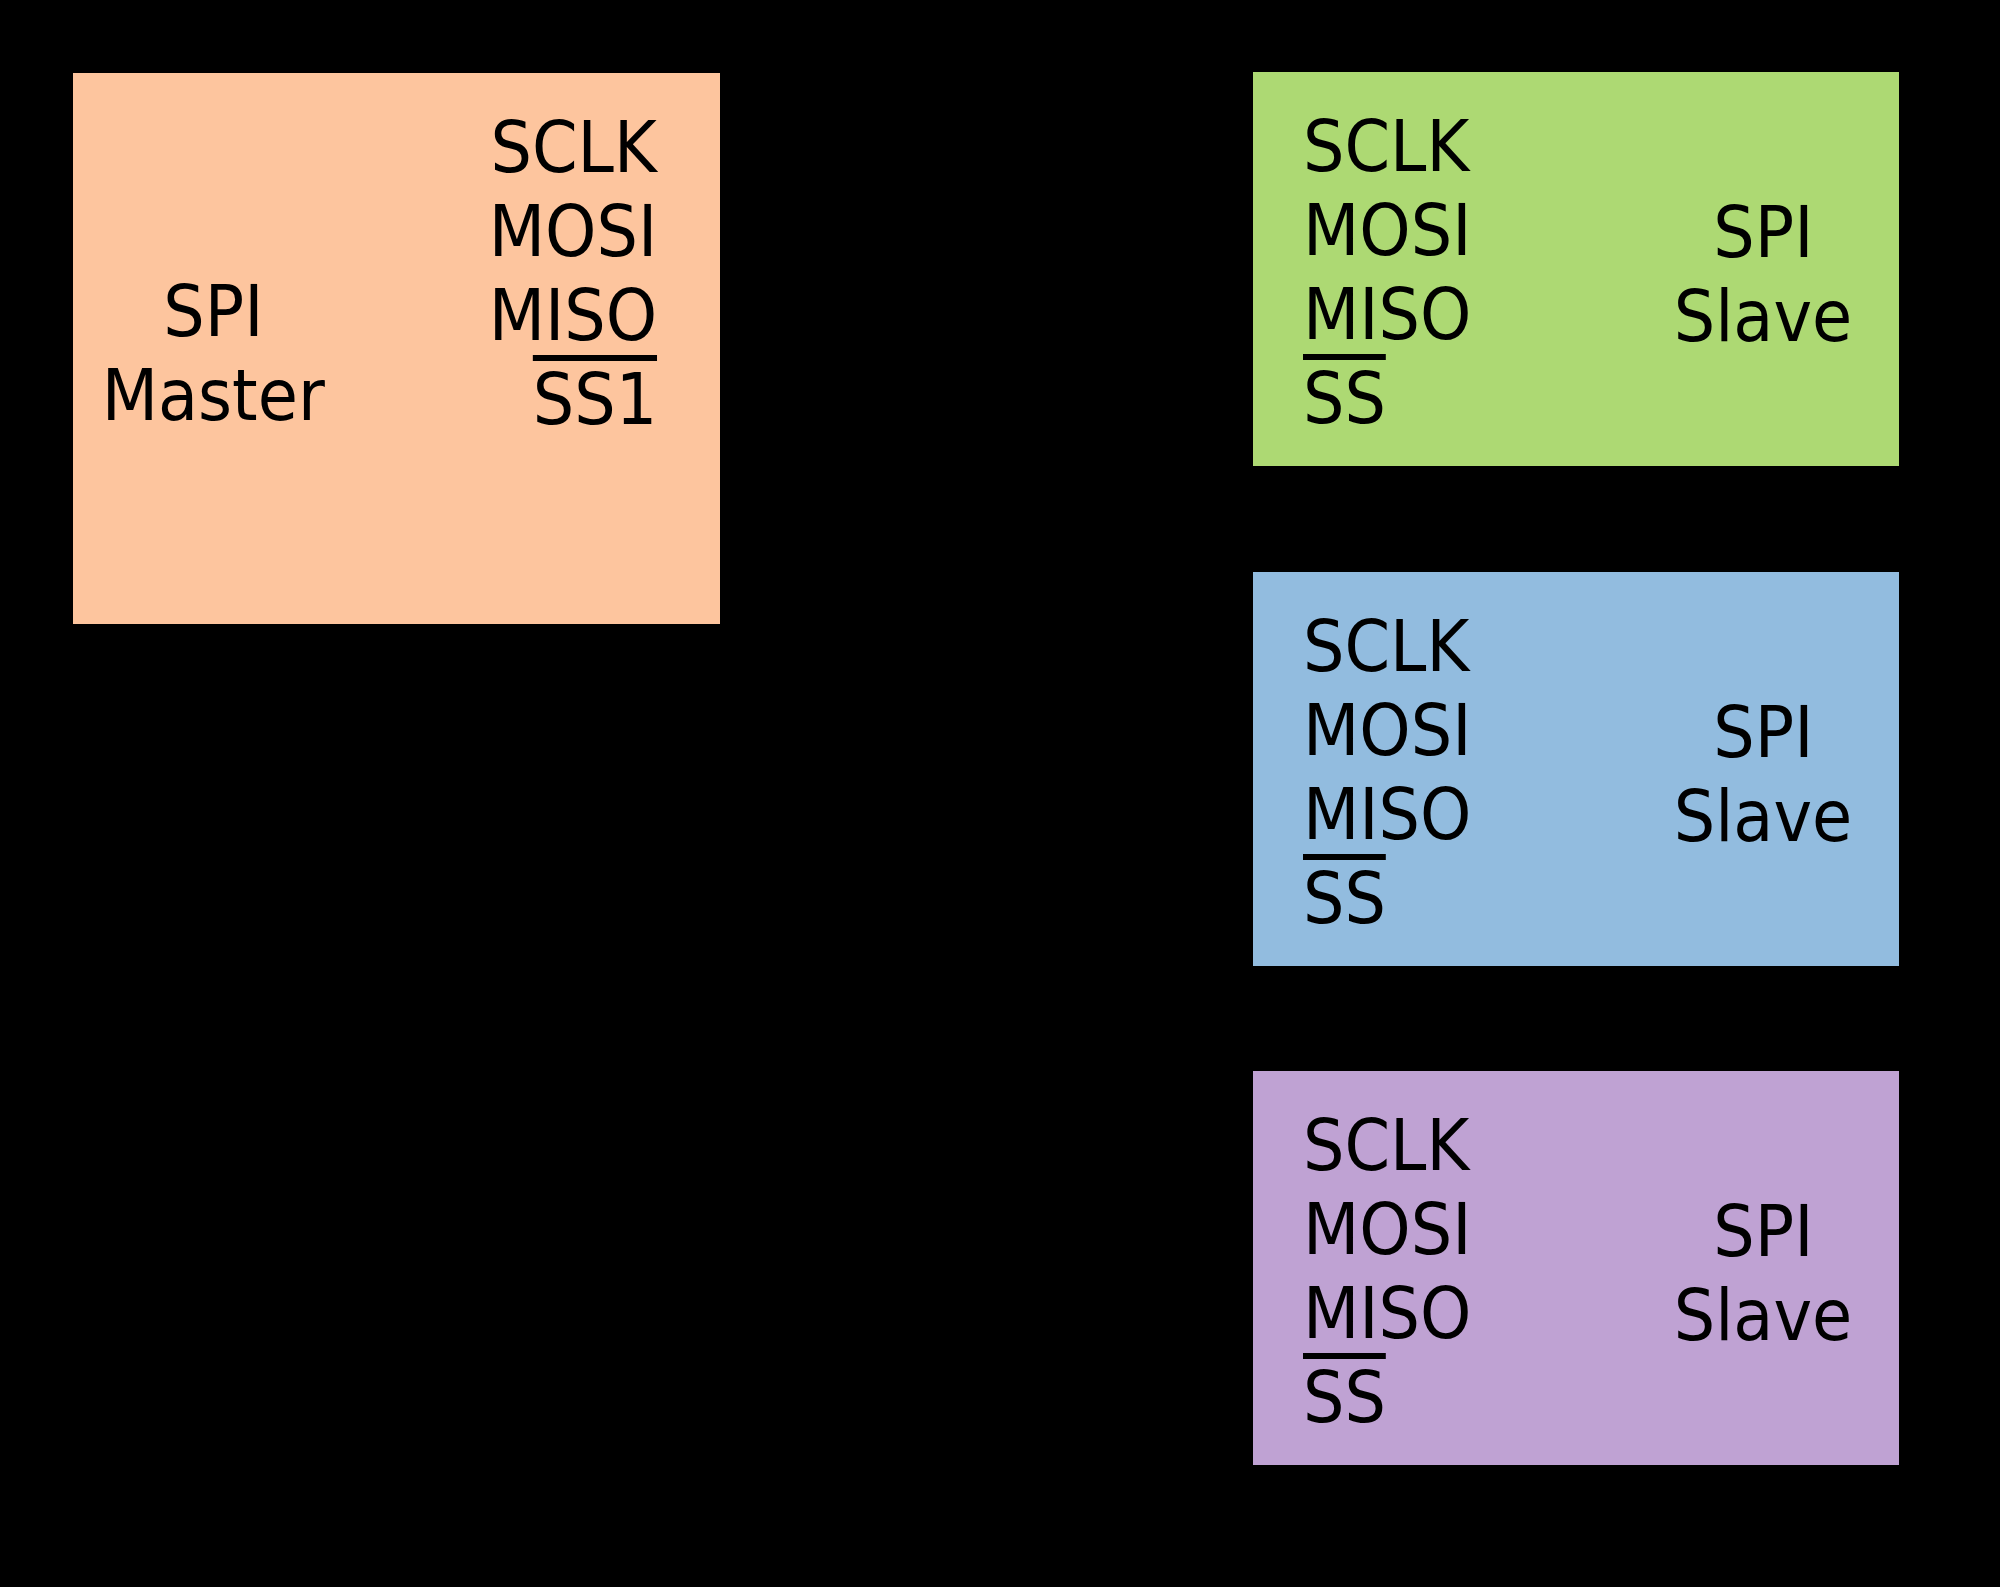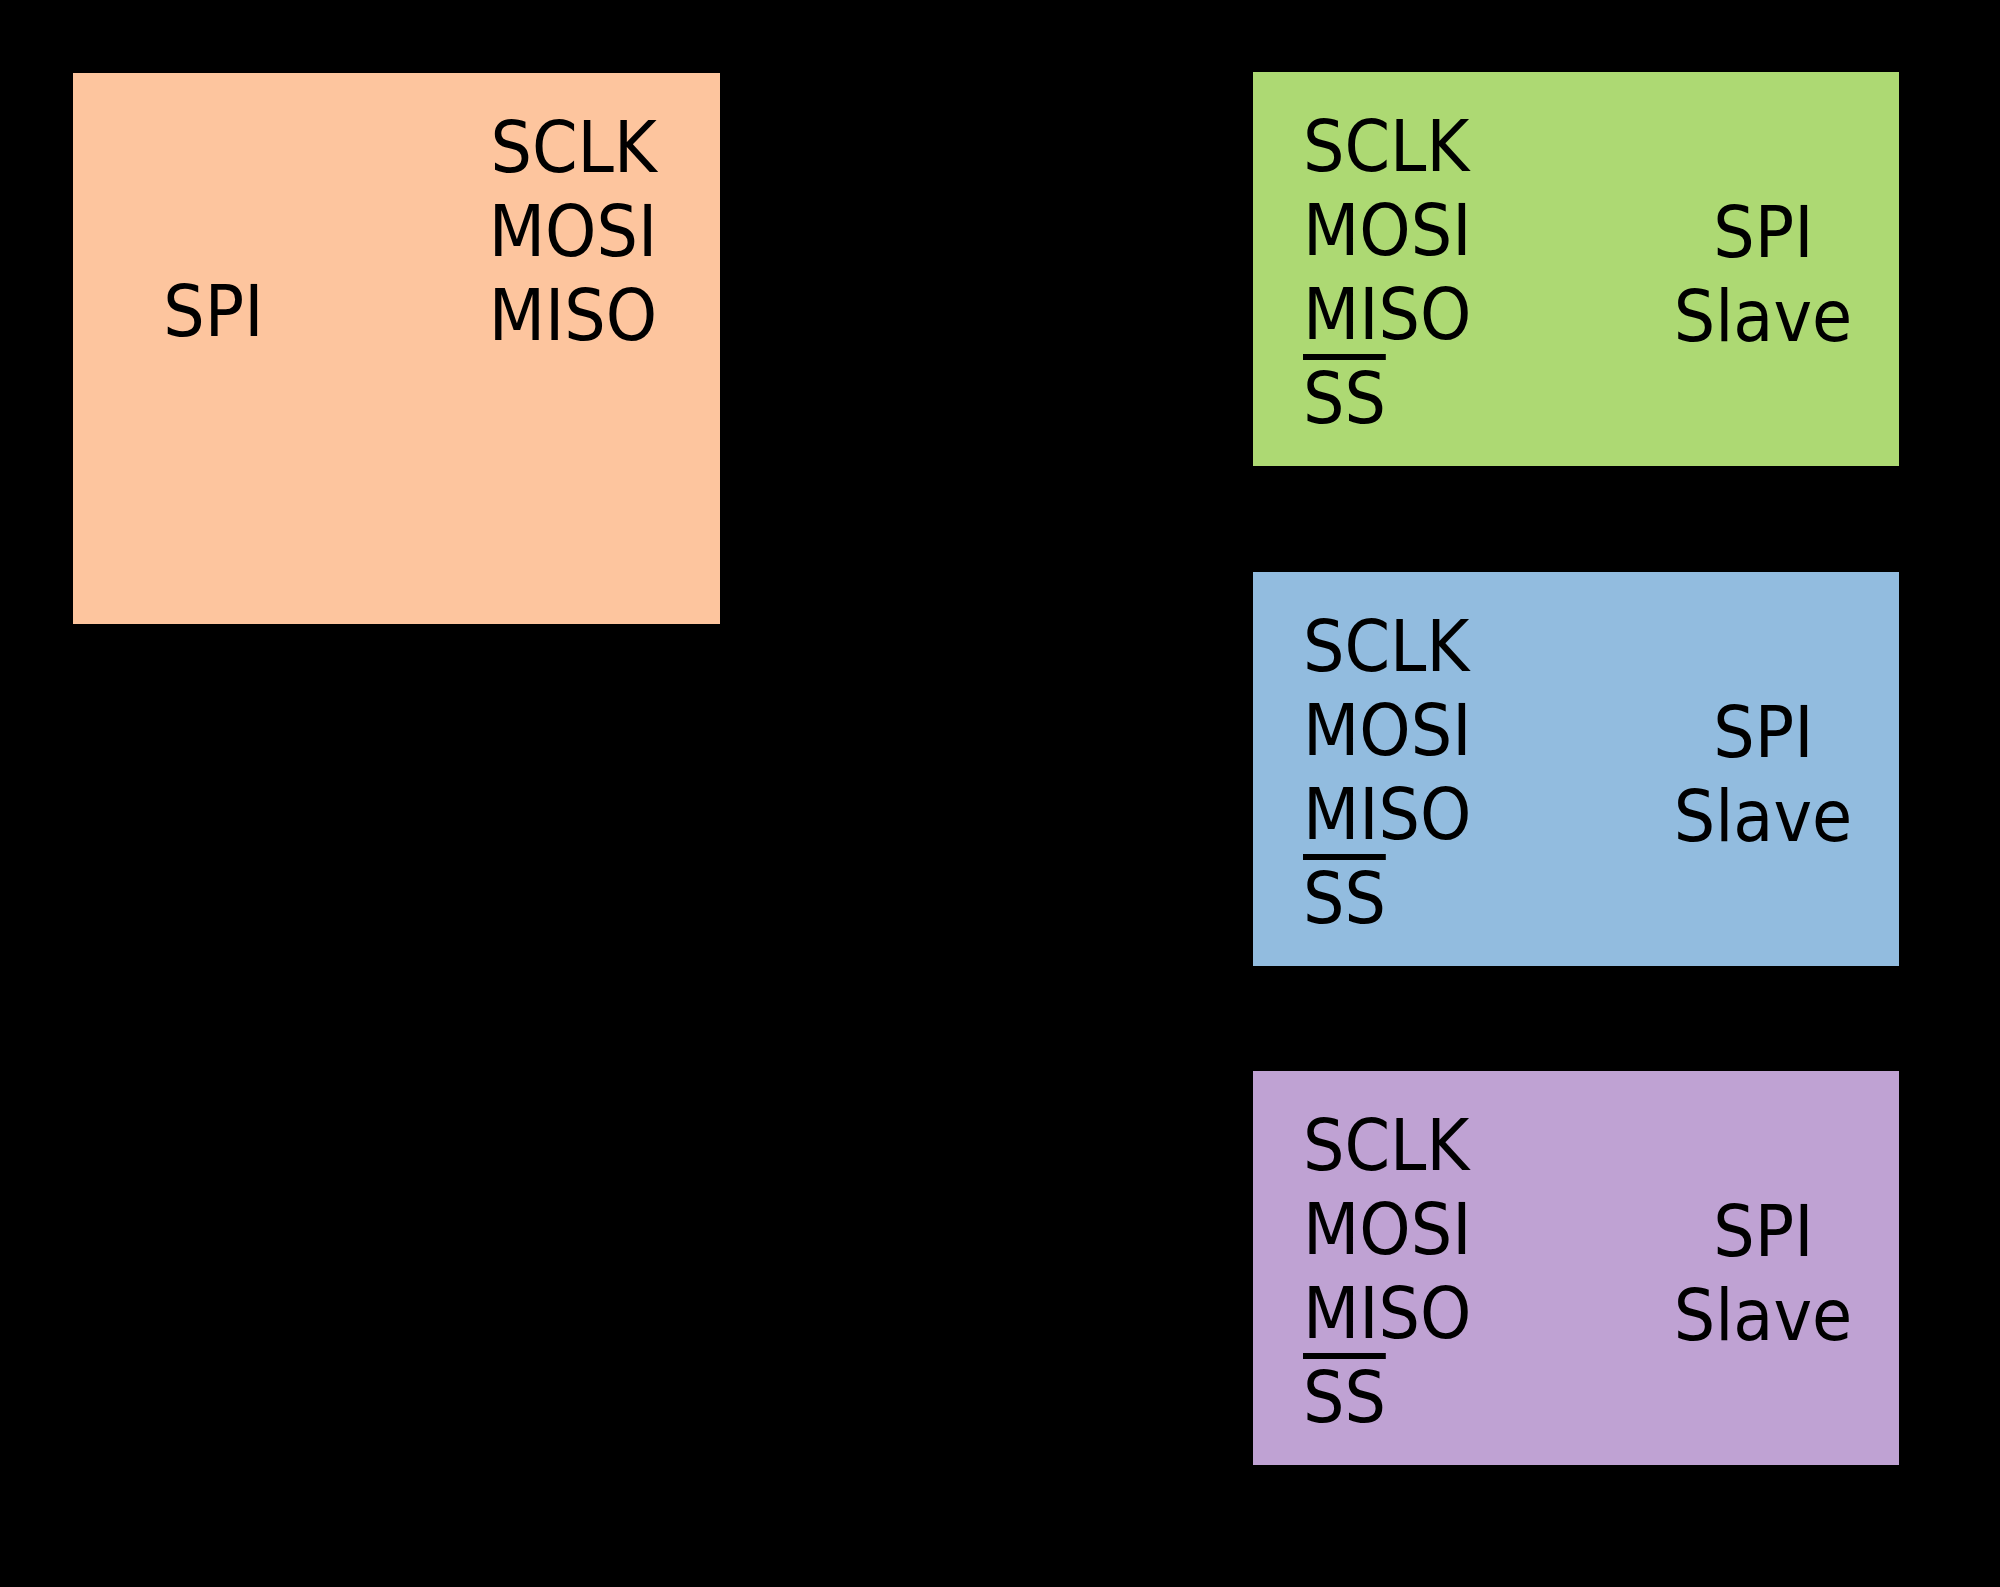--- a/index.html
+++ b/index.html
@@ -45,25 +45,27 @@
   }
 </style>
 </head>
 <body>
 
 <div class="canvas">
 
   <div class="box master-box" id="master" style="background: rgb(253, 197, 158);">
     <div class="title">
       <div class="row"><span class="txt">SPI</span></div>
+      <div class="row"><span class="txt">Master</span></div>
     </div>
     <div class="pins">
       <div class="row"><span class="txt">SCLK</span></div>
       <div class="row"><span class="txt">MOSI</span></div>
       <div class="row"><span class="txt">MISO</span></div>
+      <div class="row"><span class="txt ovl">SS1</span></div>
     </div>
   </div>
 
   <div class="box slave-box" id="slave1" style="background: rgb(173, 217, 115);">
     <div class="pins">
       <div class="row"><span class="txt">SCLK</span></div>
       <div class="row"><span class="txt">MOSI</span></div>
       <div class="row"><span class="txt">MISO</span></div>
       <div class="row"><span class="txt ovl">SS</span></div>
     </div>

